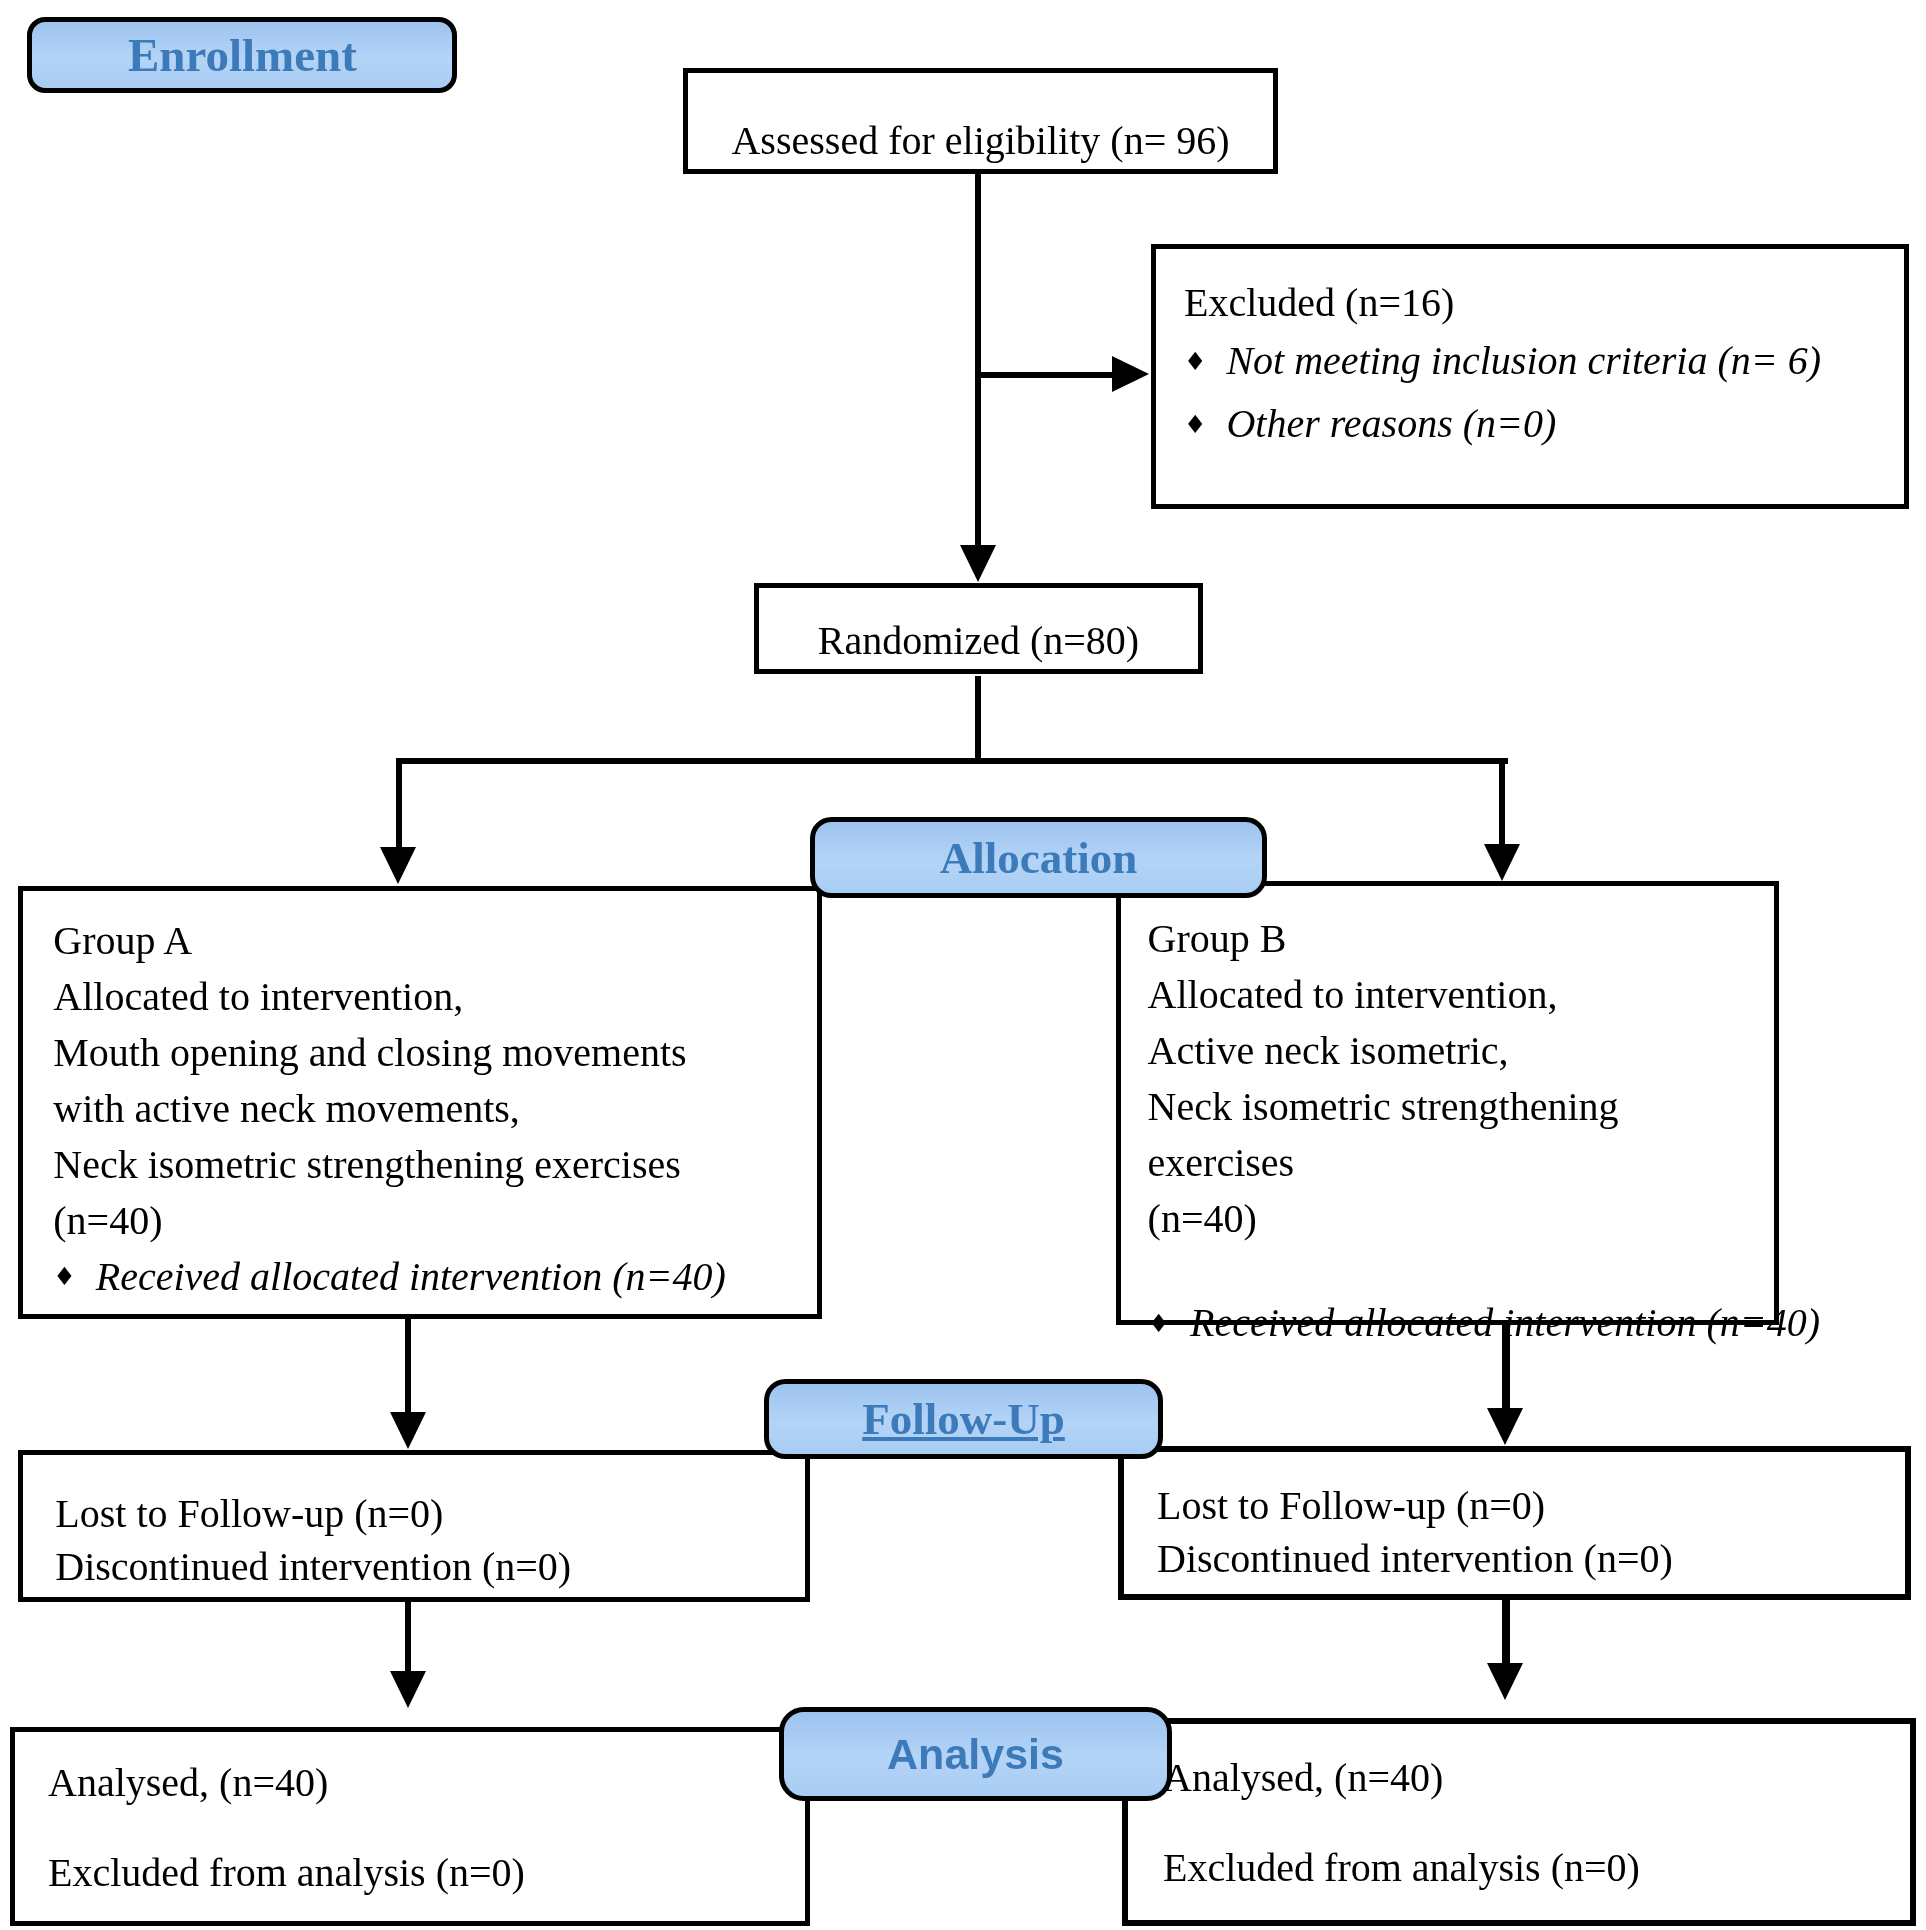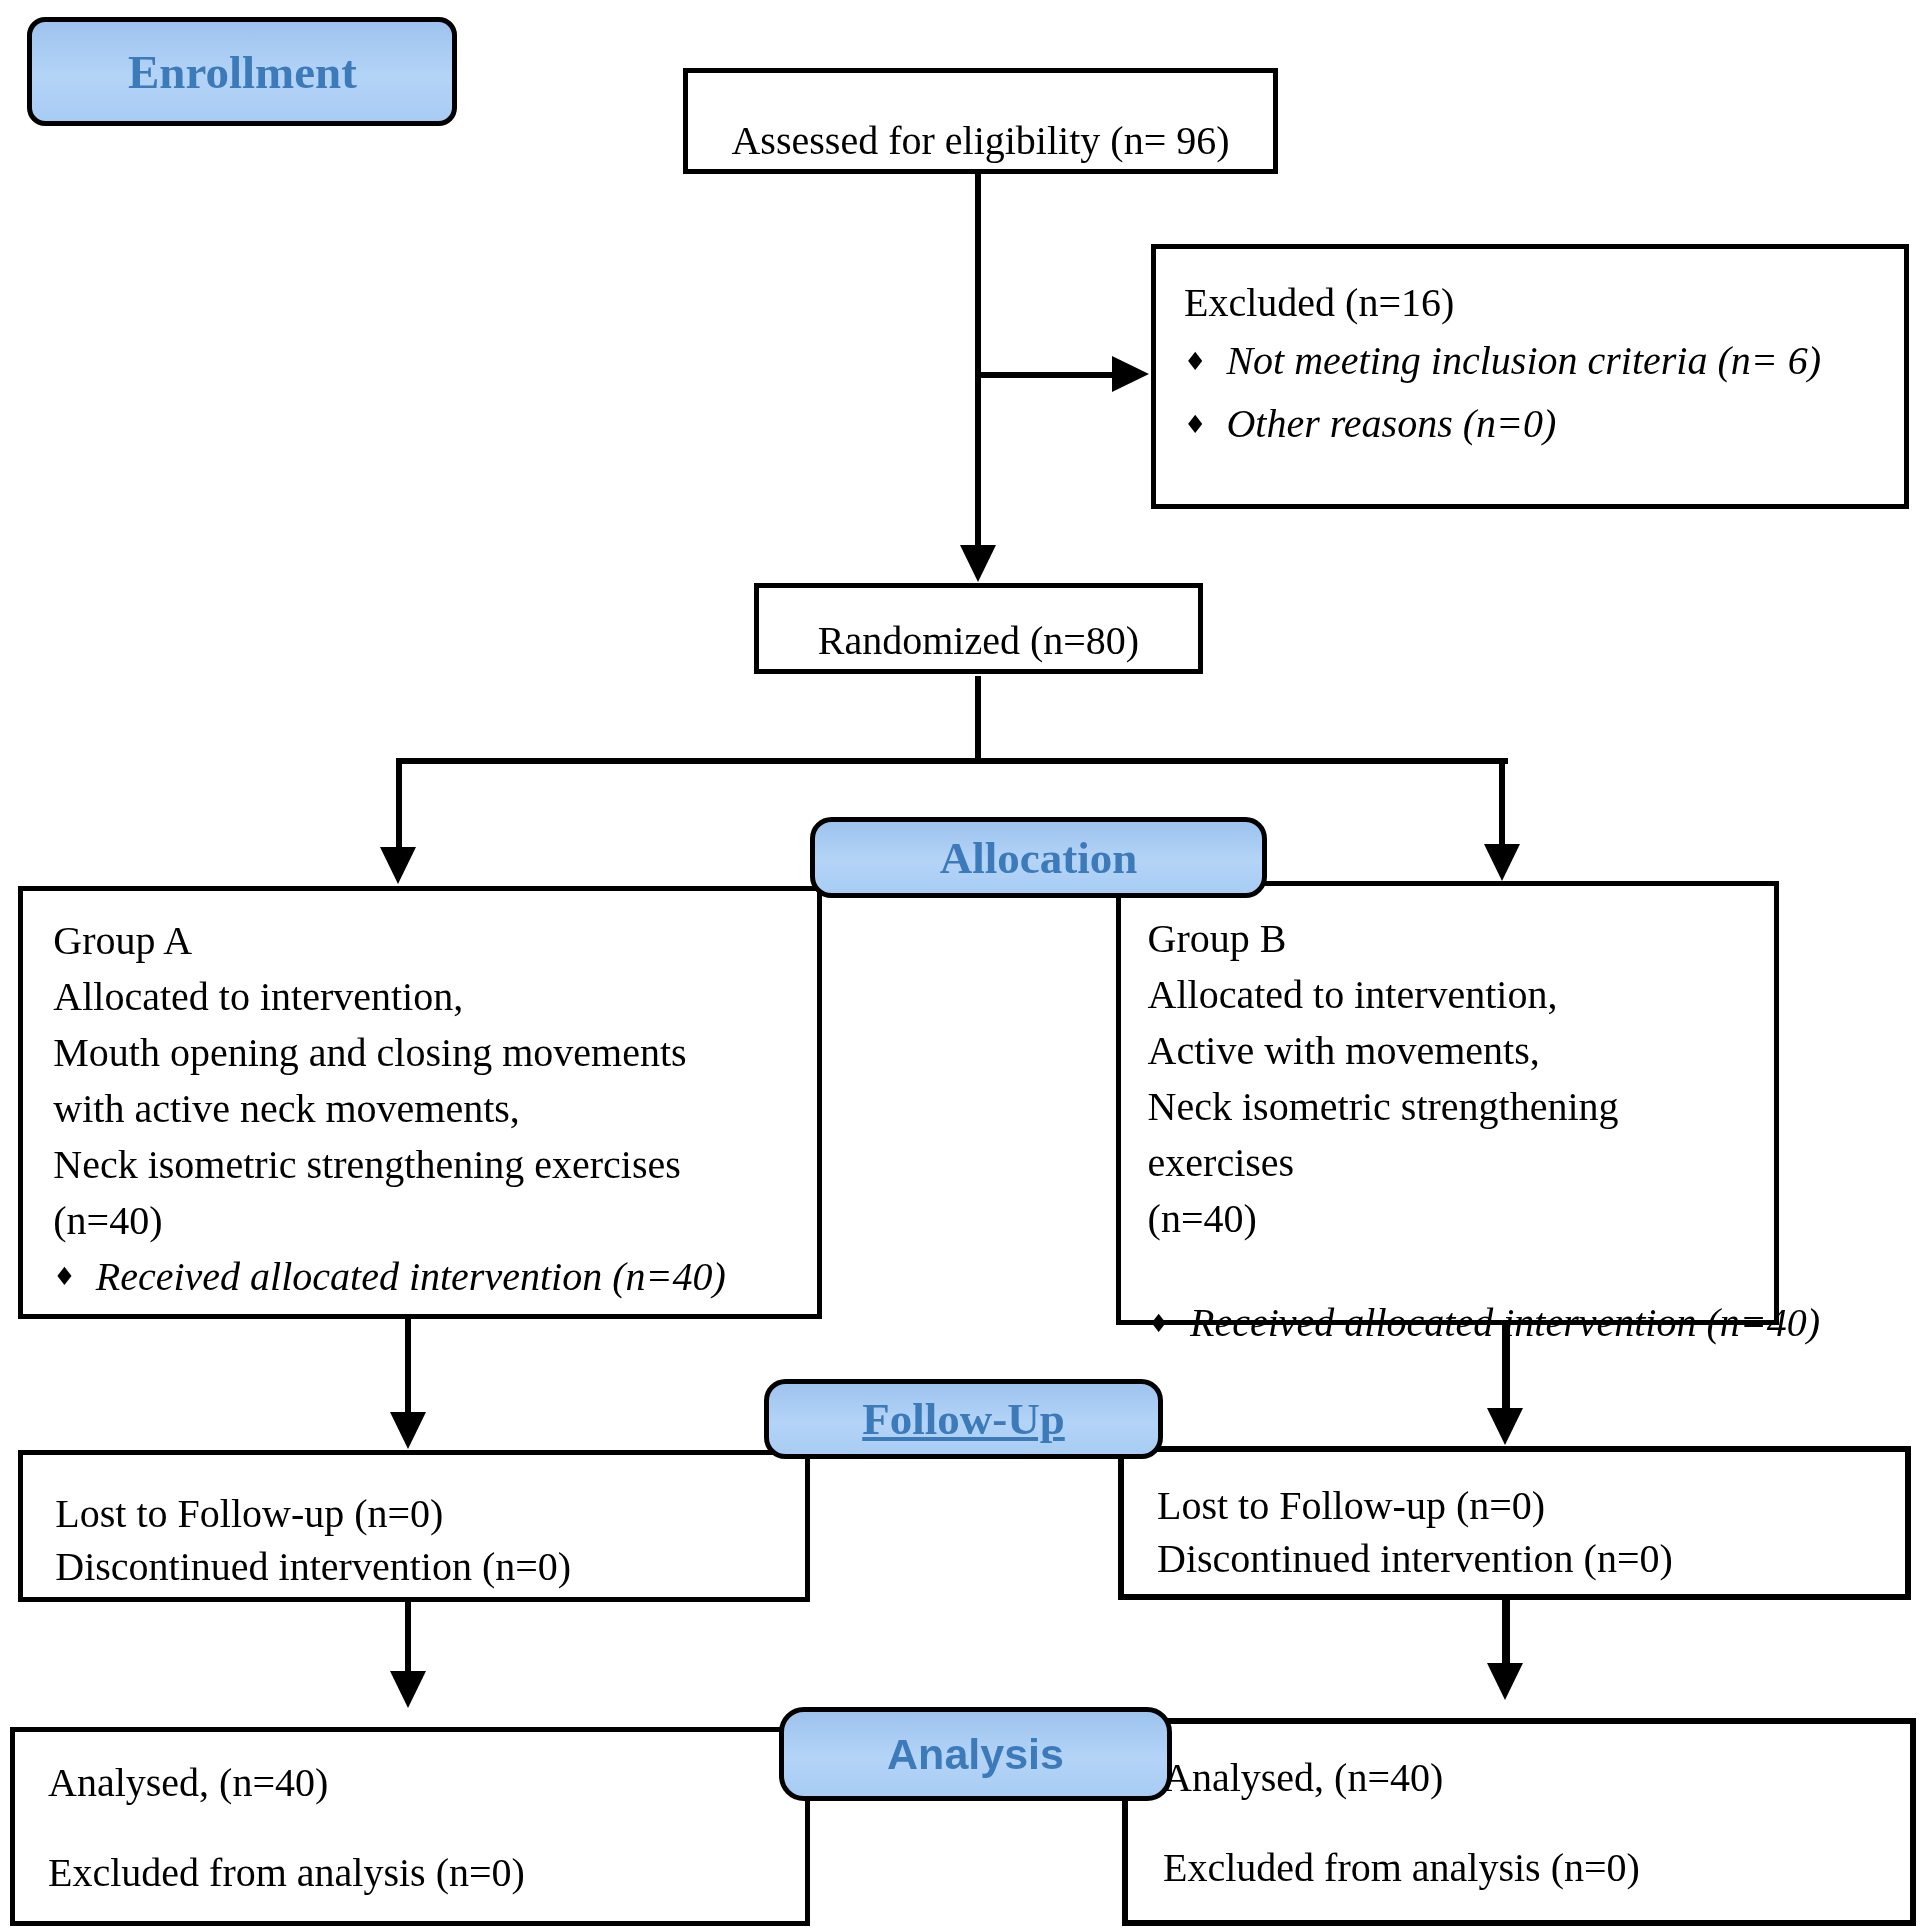--- a/index.html
+++ b/index.html
@@ -28,21 +28,21 @@
   .diamond{font-size:25px;position:relative;top:-4.2px;margin-right:20px;
            font-family:"DejaVu Sans",sans-serif;}
   
   .pill{
     position:absolute;box-sizing:border-box;z-index:5;
     background:linear-gradient(180deg,#9dc3ee 0%,#b4d4f7 55%,#a8ccf3 100%);
     border:5.8px solid #000;border-radius:21.6px;
     display:flex;align-items:center;justify-content:center;
     color:#3d7ab9;font-weight:bold;font-size:45px;
   }
-  #pill-enrollment{left:27.4px; top:17.4px;   width:430px;height:109px;border-radius:18.3px;font-size:47px;}
+  #pill-enrollment{left:27.4px; top:17.4px;   width:430px;height:76px;border-radius:18.3px;font-size:47px;}
   #pill-allocation{left:810px;top:817px;  width:457px;height:81px;}
   #pill-followup  {left:764px;top:1379px; width:399px;height:80px;text-decoration:underline;}
   #pill-analysis  {left:779px;top:1707px; width:393px;height:94px;border-radius:25px;
                    font-family:"Liberation Sans","DejaVu Sans",sans-serif;font-size:43px;}
   
   .vl{position:absolute;width:5.8px;background:#000;z-index:1;}
   .hl{position:absolute;height:5.8px;background:#000;z-index:1;}
   .thick{width:7.5px;}
   .ah-down{position:absolute;width:0;height:0;z-index:1;
     border-left:18.3px solid transparent;border-right:18.3px solid transparent;border-top:37px solid #000;}
@@ -111,21 +111,21 @@
     <div>Neck isometric strengthening exercises</div>
     <div>(n=40)</div>
     <div class="bullet-row">
       <span class="diamond">♦</span><span>Received allocated intervention (n=40)</span>
     </div>
   </div>
 
   <div class="box" id="groupB">
     <div>Group B</div>
     <div>Allocated to intervention,</div>
-    <div>Active with movements,</div>
+    <div>Active neck isometric,</div>
     <div>Neck isometric strengthening exercises</div>
     <div>(n=40)</div>
     <div class="spacer-b"></div>
     <div class="bullet-row">
       <span class="diamond">♦</span><span>Received allocated intervention (n=40)</span>
     </div>
   </div>
 
   <div class="box" id="followL">
     <div>Lost to Follow-up (n=0)</div>

